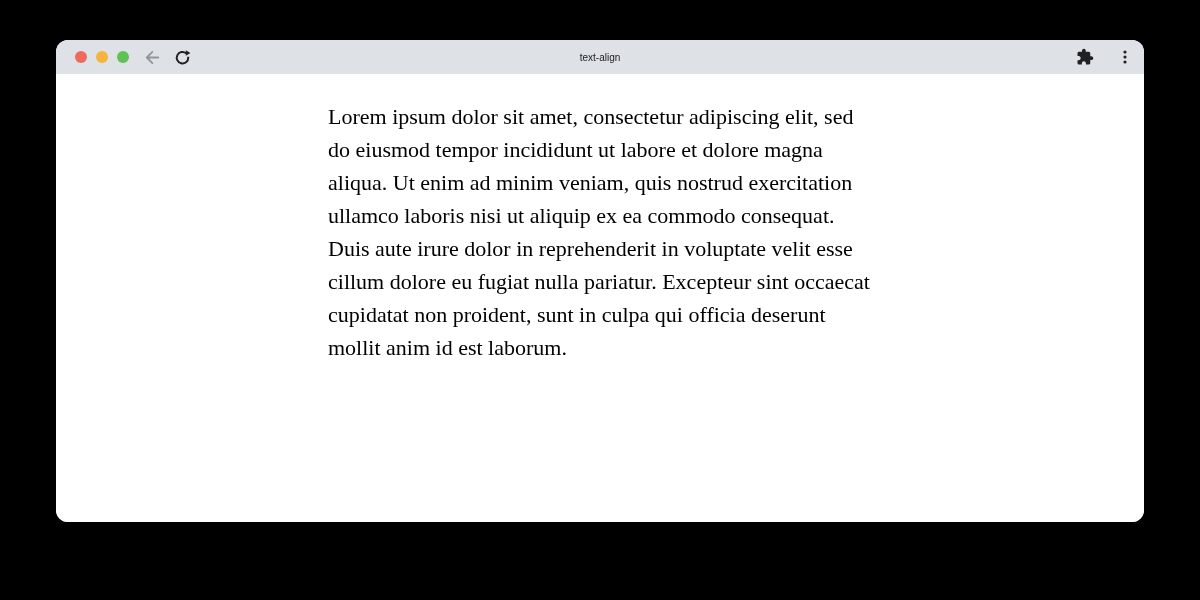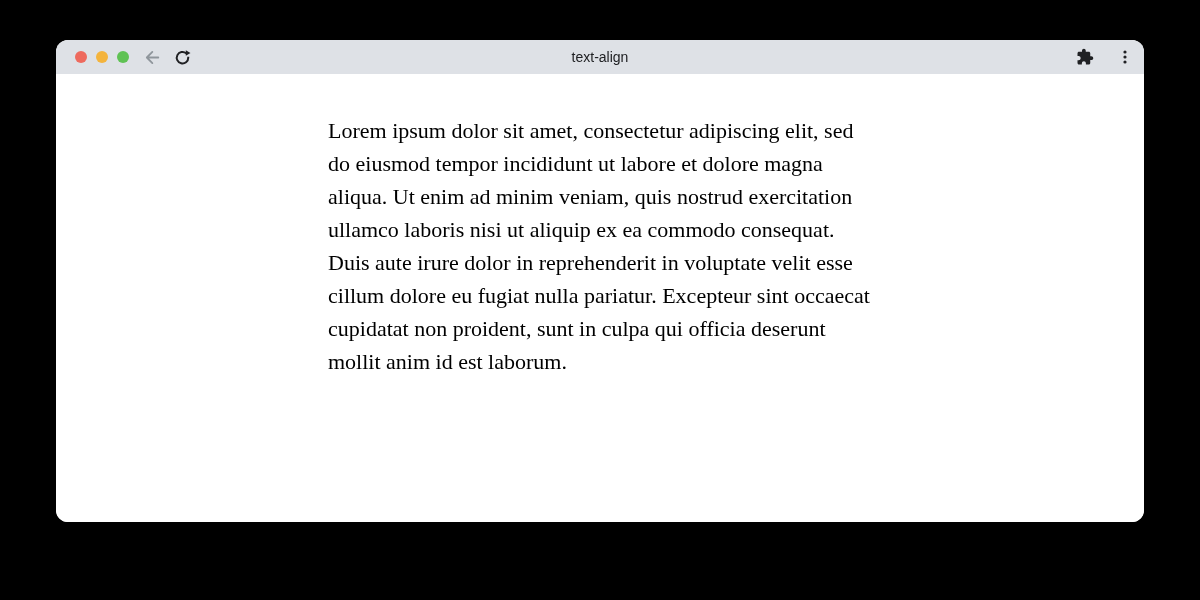--- a/index.html
+++ b/index.html
@@ -50,38 +50,38 @@
     background: none; border: none; padding: 0;
     width: 18px; height: 18px;
     display: flex; align-items: center; justify-content: center;
   }
   .back-btn   { margin-left: 13px; }
   .reload-btn { margin-left: 13px; }
   .window-title {
     position: absolute;
     left: 50%; top: 50%;
     transform: translate(-50%, -50%);
-    font-size: 14px;
+    font-size: 10px;
     color: #202124;
     white-space: nowrap;
   }
   .bar-right {
     margin-left: auto;
     display: flex;
     align-items: center;
     gap: 22px;
   }
   .page-content {
     flex: 1 1 auto;
     background: #ffffff;
     overflow: hidden;
   }
   .lorem-paragraph {
     width: 544px;
-    margin: 40px auto 0 auto;
+    margin: 26px auto 0 auto;
     font-family: "Liberation Serif", "DejaVu Serif", serif;
     font-size: 22px;
     line-height: 33px;
     color: #000000;
     text-align: left;
   }
   svg { display: block; }
 </style>
 </head>
 <body>

